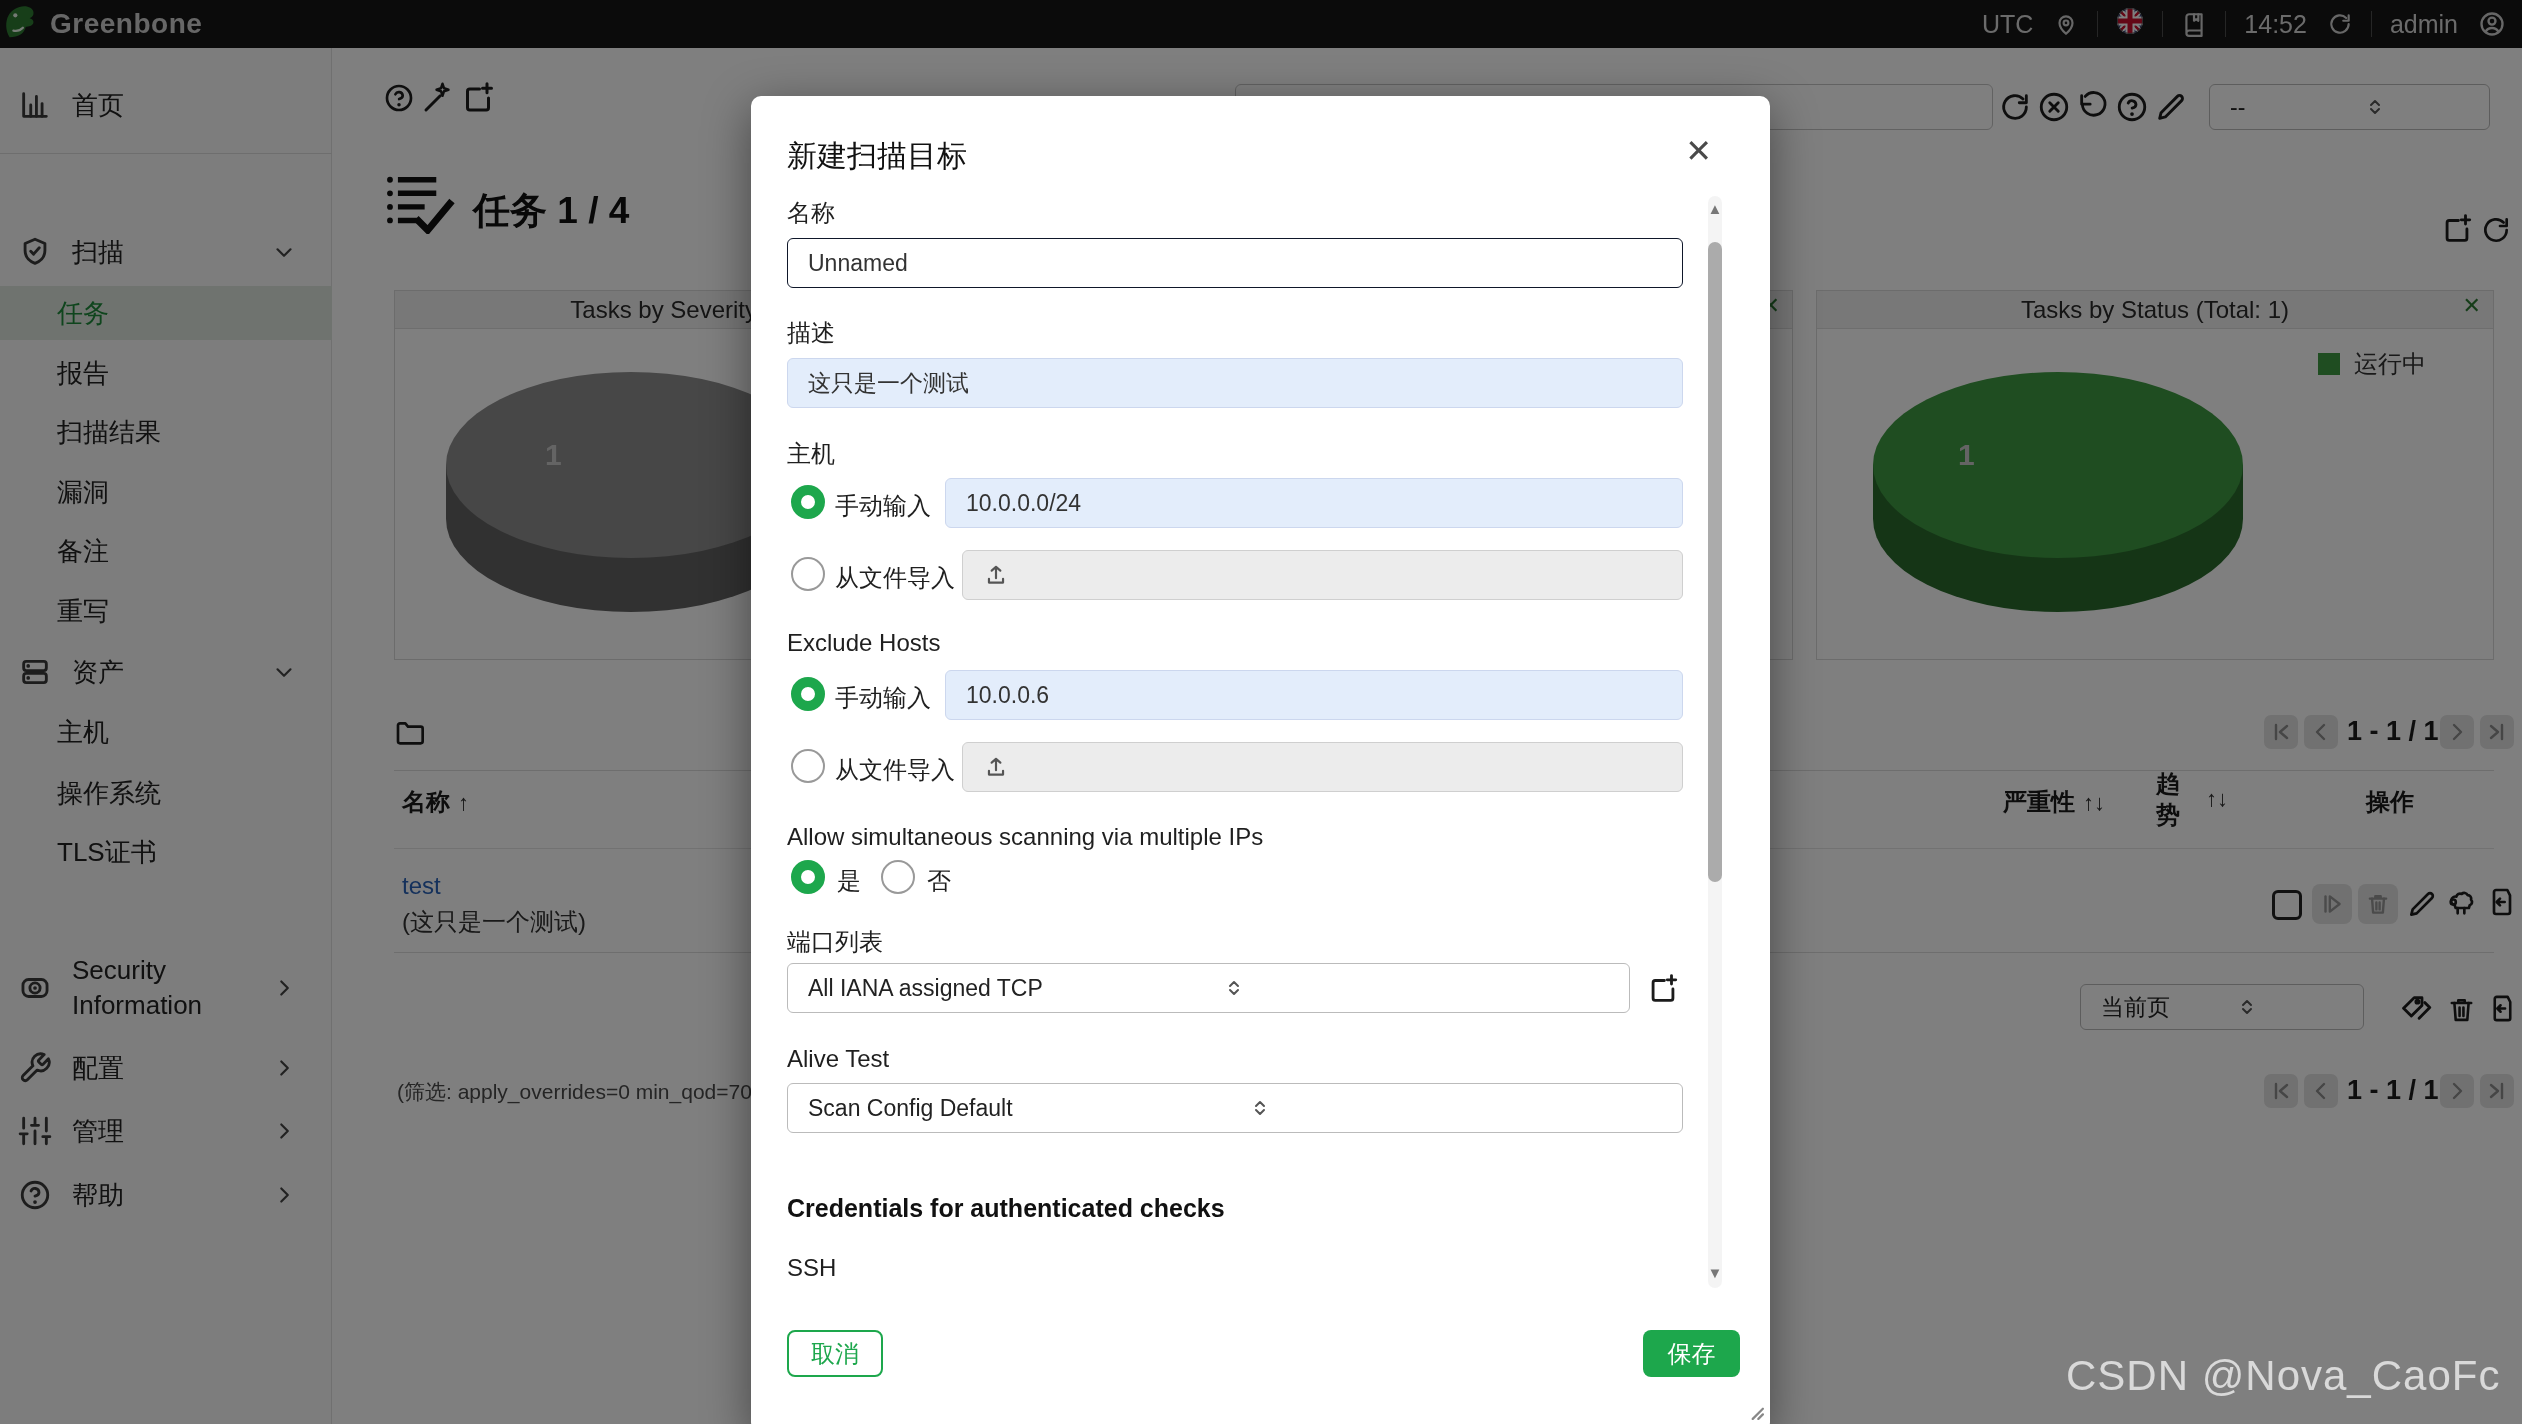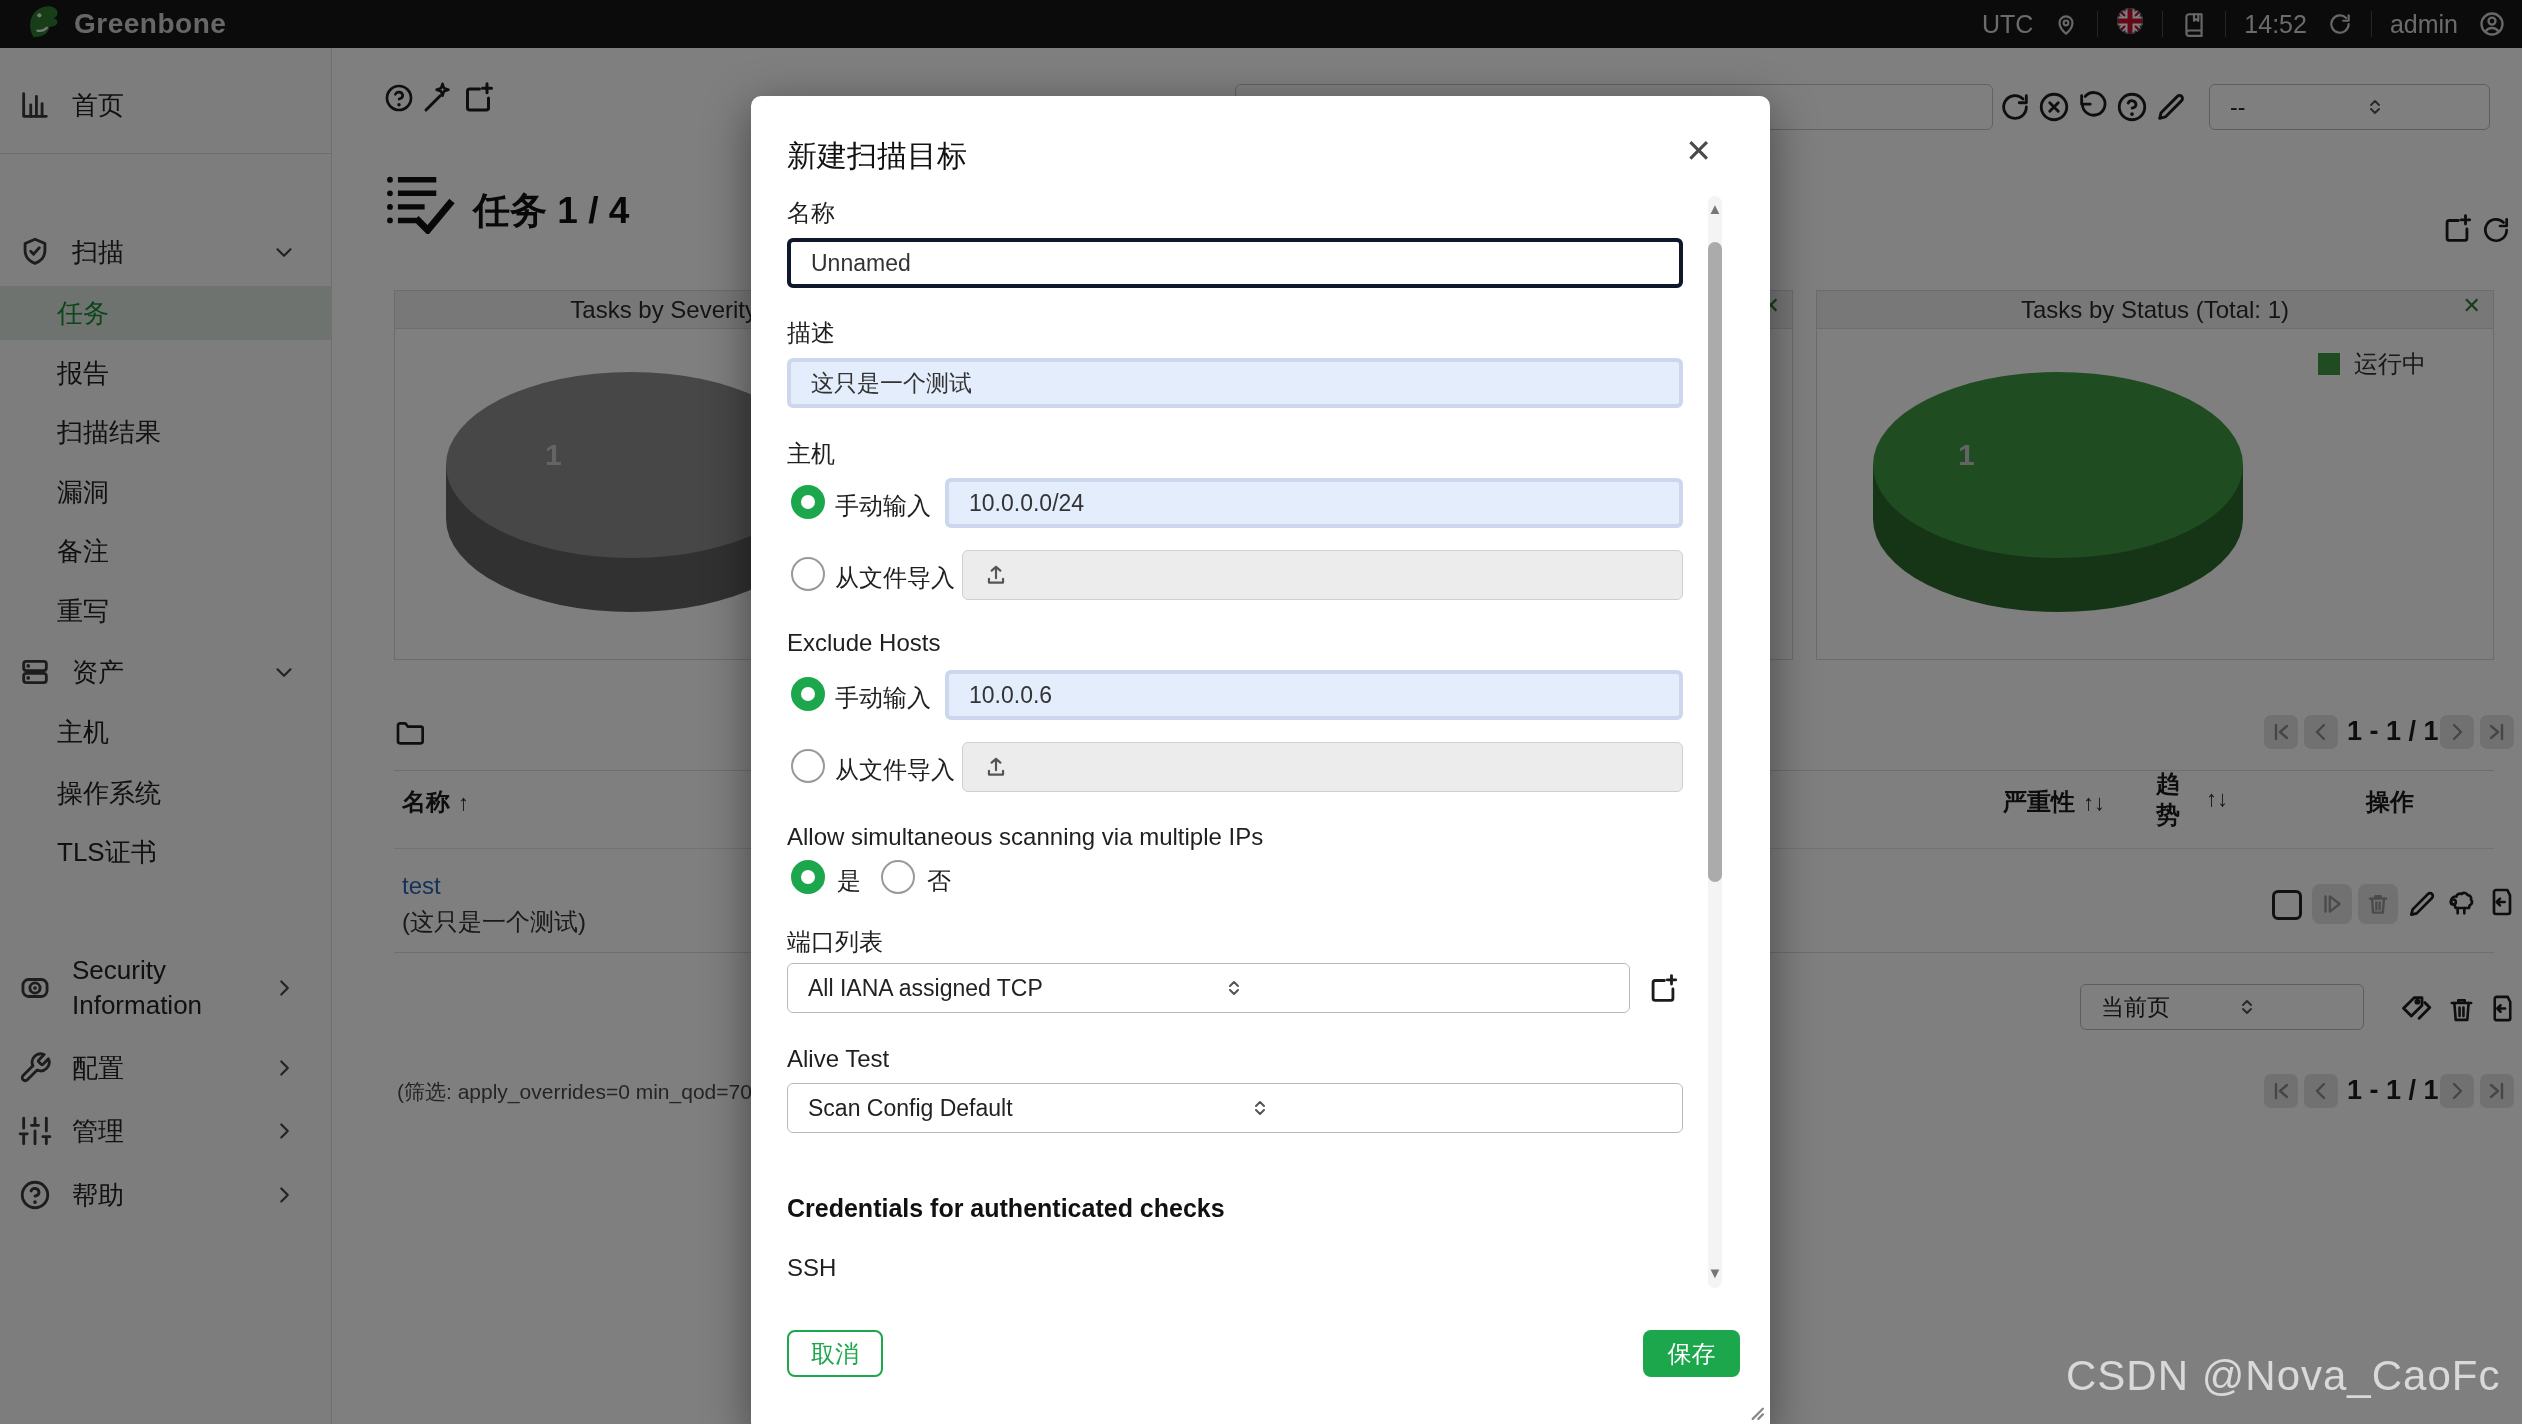--- a/index.html
+++ b/index.html
@@ -8,21 +8,21 @@
     --pie-gray:#8f8f8f; --pie-gray-dark:#636363;
   }
   *{margin:0;padding:0;box-sizing:border-box;}
   body{font-family:"Liberation Sans","DejaVu Sans",sans-serif;background:#222;}
   .screen{position:relative;width:2522px;height:1424px;overflow:hidden;background:#fff;}
   .abs{position:absolute;}
   .ic svg{stroke:currentColor;fill:none;stroke-width:2;stroke-linecap:round;stroke-linejoin:round;display:block;}
 
   
   .topbar{position:absolute;left:0;top:0;width:2522px;height:48px;background:#161616;display:flex;align-items:center;}
-  .brand{display:flex;align-items:center;gap:10px;padding-left:26px;}
+  .brand{display:flex;align-items:center;gap:10px;padding-left:2px;}
   .brand-name{color:#cfcfcf;font-size:28px;font-weight:700;letter-spacing:.5px;}
   .tb-right{position:absolute;right:16px;top:0;height:48px;display:flex;align-items:center;gap:18px;color:#d6d6d6;font-size:25px;}
   .tb-group{display:flex;align-items:center;gap:20px;}
   .tb-div{width:1px;height:26px;background:#4d4d4d;}
   .tb-ic{color:#cfcfcf;}
 
   
   .sidebar{position:absolute;left:0;top:48px;width:332px;height:1376px;background:#fafafa;border-right:1px solid #e0e0e0;}
   .snav{position:absolute;left:0;width:332px;height:54px;display:flex;align-items:center;font-size:26px;color:#222;cursor:pointer;}
   .snav .nic{position:absolute;left:18px;color:#3a3a3a;}
@@ -57,21 +57,21 @@
   .checkbox{position:absolute;width:30px;height:30px;border:3px solid #222;border-radius:6px;background:#fff;cursor:pointer;}
   .heading{position:absolute;display:flex;align-items:flex-end;gap:16px;}
   .heading-text{font-size:37px;font-weight:700;color:#111;padding-bottom:2px;}
 
   
   .overlay{position:absolute;inset:0;background:rgba(0,0,0,0.5);z-index:50;}
   .modal{position:absolute;left:751px;top:96px;width:1019px;height:1336px;background:#fff;border-radius:10px;box-shadow:0 12px 48px rgba(0,0,0,.45);z-index:60;}
   .m-title{position:absolute;left:36px;top:40px;font-size:30px;font-weight:500;color:#111;}
   .m-close{position:absolute;right:58px;top:36px;font-size:32px;color:#4a4a4a;cursor:pointer;}
   .m-label{position:absolute;font-size:24px;font-weight:500;color:#1f1f1f;}
-  .m-input{position:absolute;height:50px;border:4px solid #0f172a;border-radius:6px;background:#fff;font-size:23px;color:#333;padding:0 20px;font-family:inherit;}
+  .m-input{position:absolute;height:50px;border:1px solid #0f172a;border-radius:6px;background:#fff;font-size:23px;color:#333;padding:0 20px;font-family:inherit;}
   .m-input.blue{background:#e3edfb;border-color:#ccd7ee;}
   .m-file{position:absolute;height:50px;background:#ececec;border:1px solid #cfcfcf;border-radius:6px;display:flex;align-items:center;padding-left:20px;color:#555;cursor:pointer;}
   .radio{position:absolute;width:34px;height:34px;border-radius:50%;cursor:pointer;}
   .radio.on{border:10px solid var(--accent);background:#fff;}
   .radio.off{border:2px solid #999;background:#fff;}
   .m-select{position:absolute;height:50px;}
   .m-btn-cancel{position:absolute;left:36px;top:1234px;width:96px;height:47px;border:2px solid var(--accent);border-radius:8px;background:#fff;color:var(--accent);font-size:24px;font-weight:500;display:flex;align-items:center;justify-content:center;cursor:pointer;}
   .m-btn-save{position:absolute;left:892px;top:1234px;width:97px;height:47px;border-radius:8px;background:var(--accent);color:#fff;font-size:24px;font-weight:500;display:flex;align-items:center;justify-content:center;cursor:pointer;}
   .m-scroll-track{position:absolute;left:957px;top:100px;width:14px;height:1092px;background:#f4f4f4;border-radius:7px;}
   .m-thumb{position:absolute;left:957px;top:146px;width:14px;height:640px;background:#ababab;border-radius:7px;cursor:pointer;}

